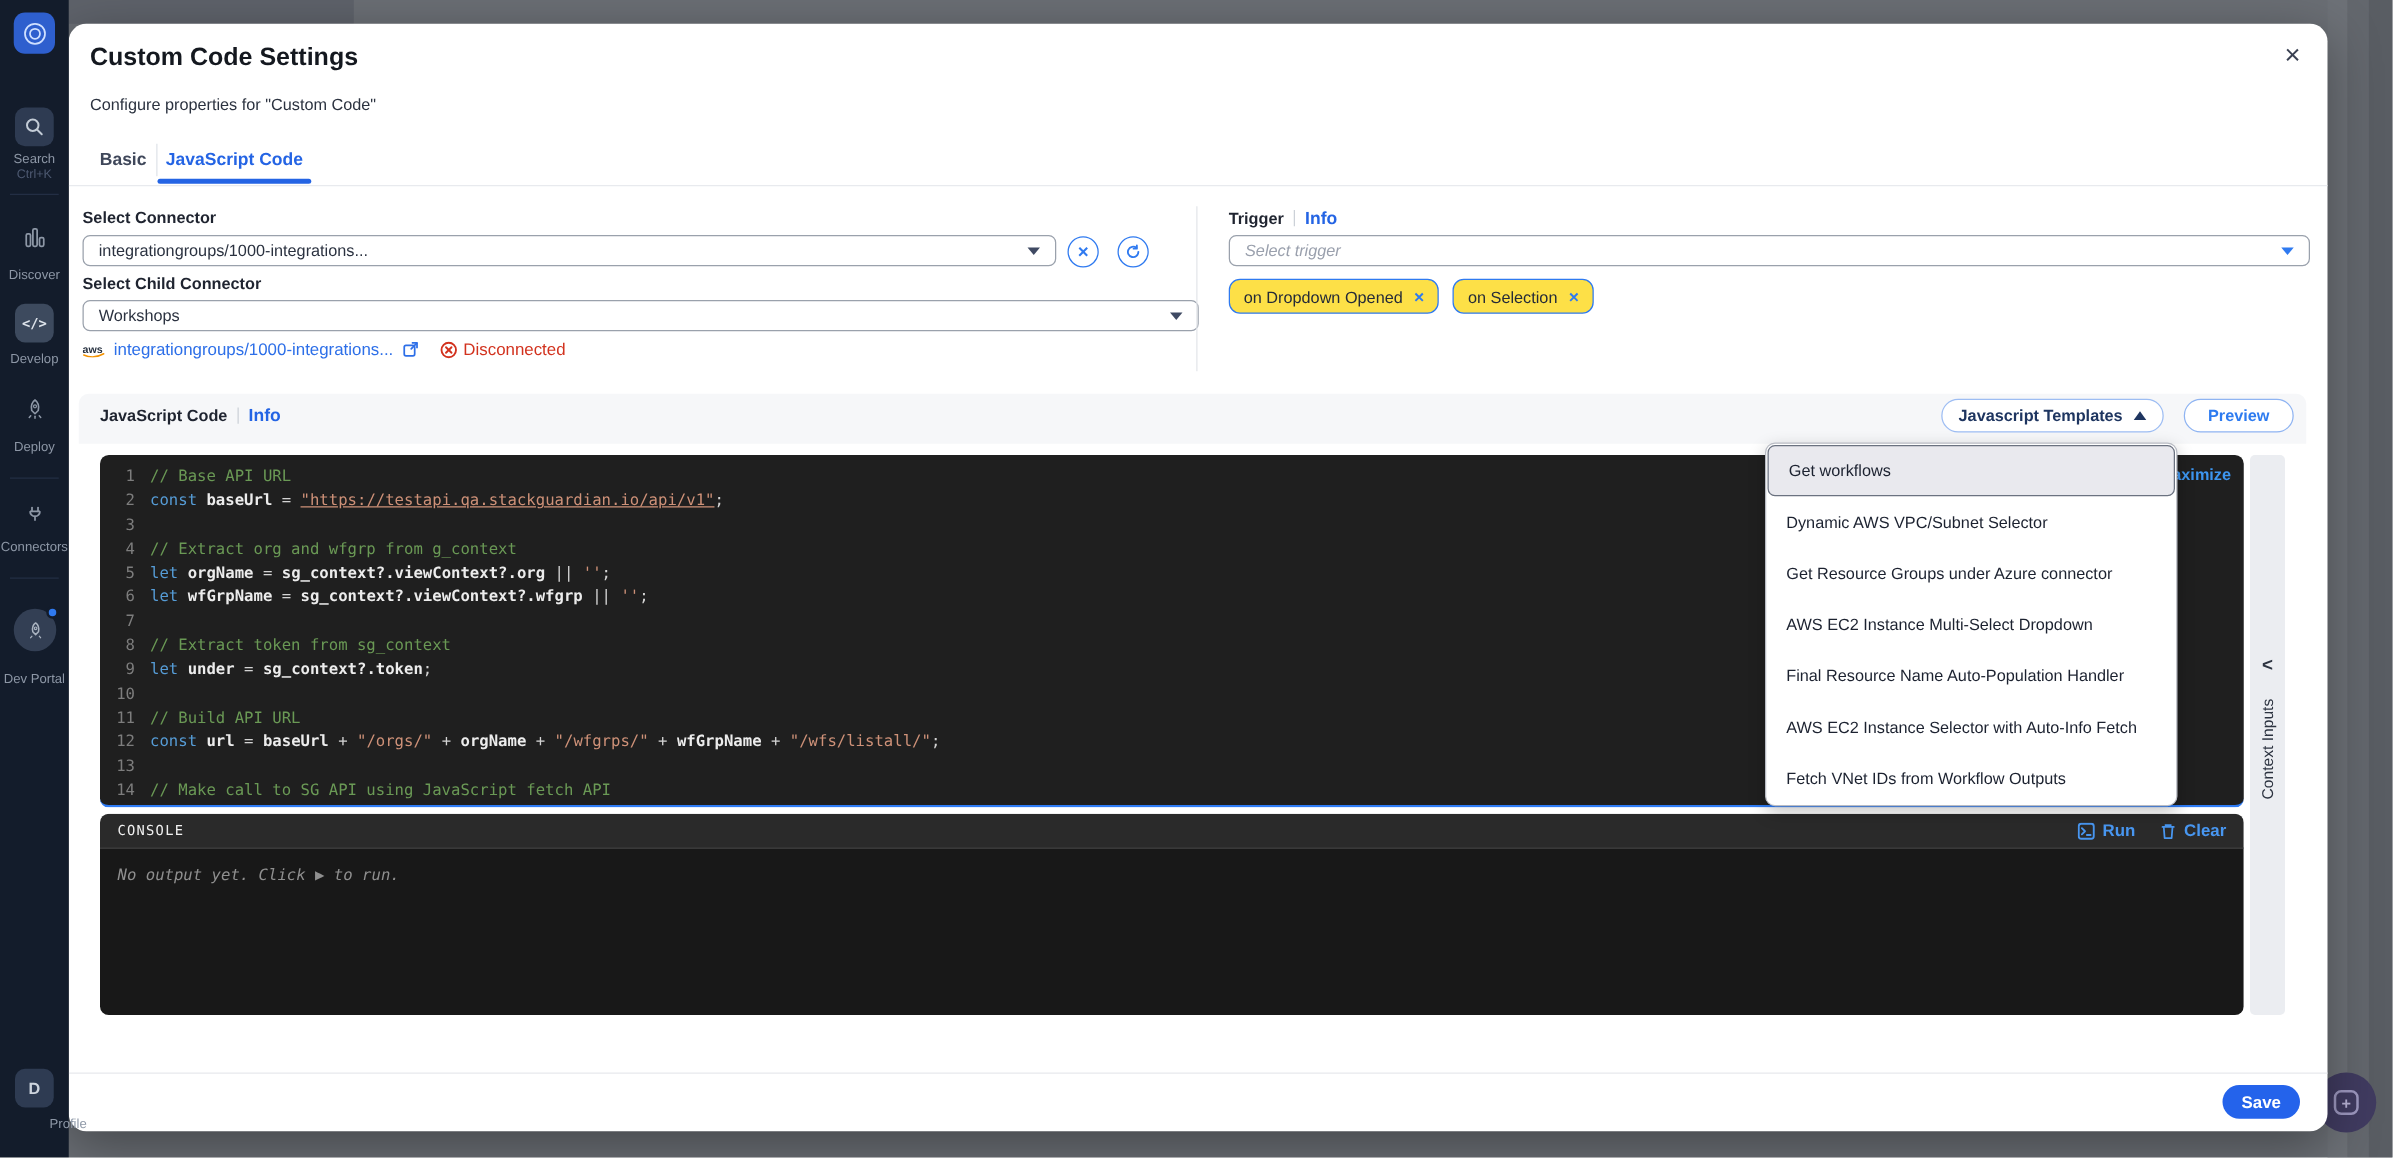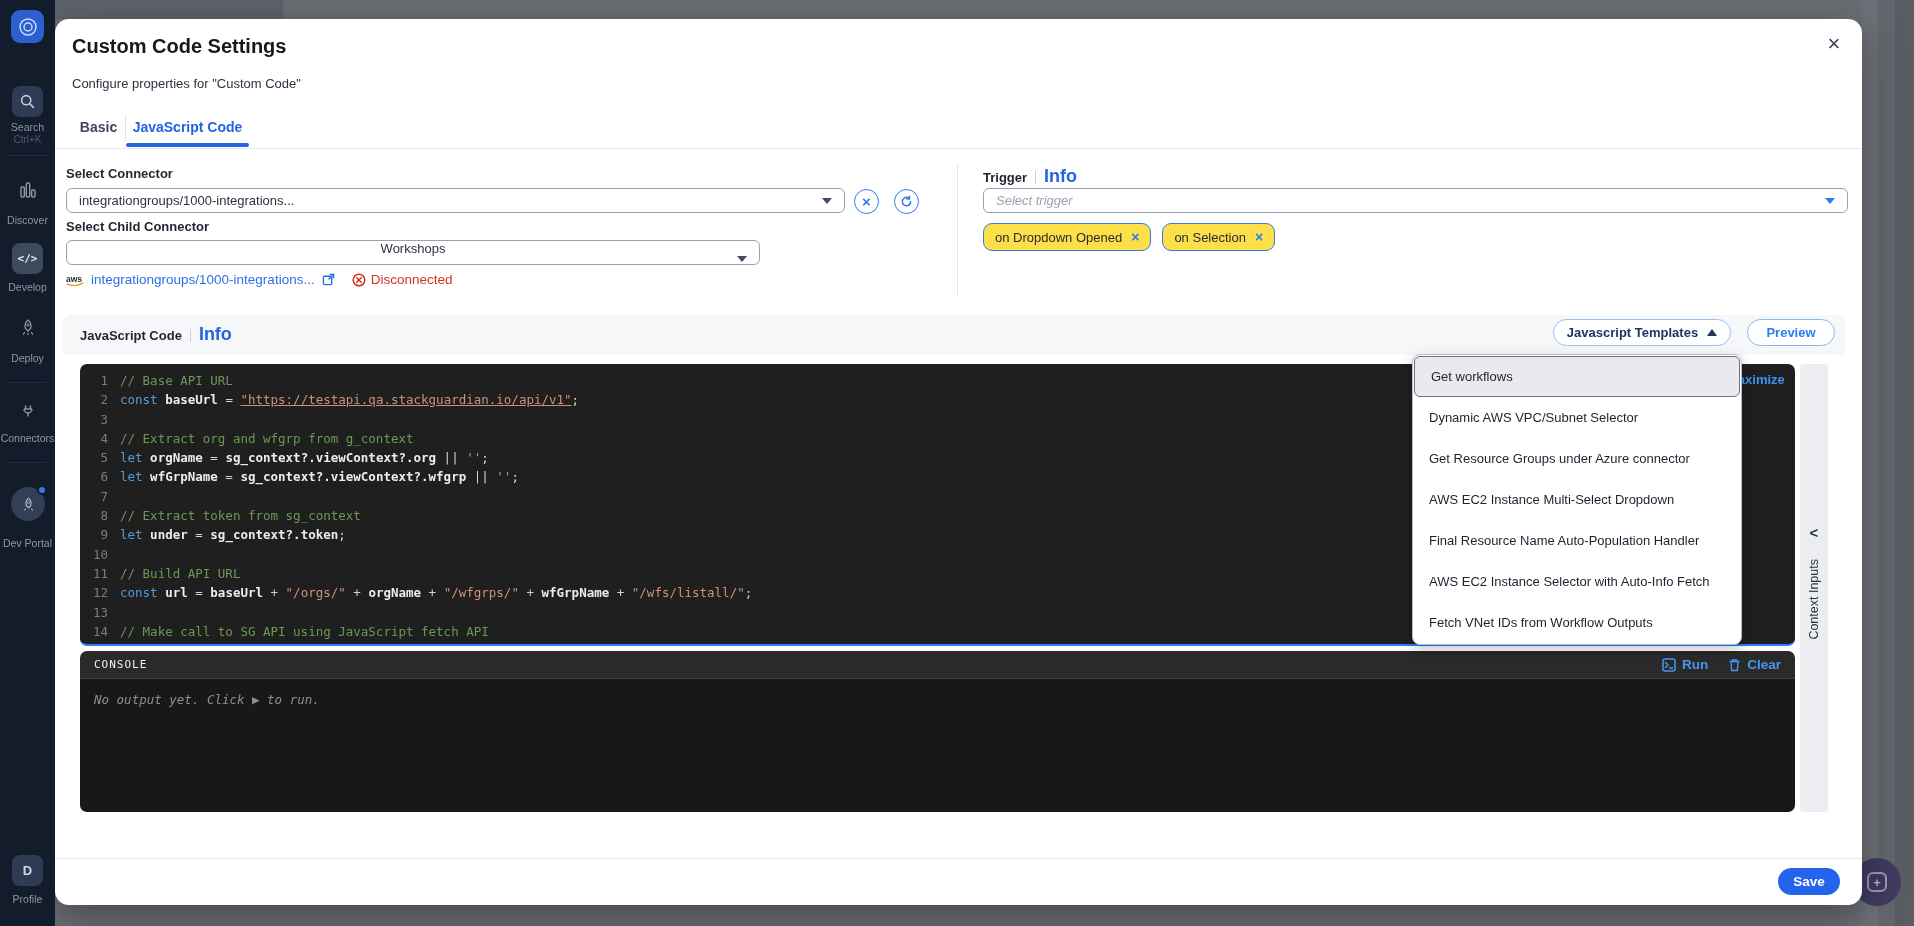--- a/index.html
+++ b/index.html
@@ -51,21 +51,21 @@
   .placeholder { font-style:italic; color:#9aa0ad; }
   .circle-btn { position:absolute; width:25px; height:25px; border:1.5px solid #2f7af0; border-radius:50%; display:flex; align-items:center; justify-content:center; color:#2f7af0; background:#fff; cursor:pointer; }
   #connector-clear { left:799px; top:170px; font-size:15px; font-weight:bold; }
   #connector-refresh { left:839px; top:170px; }
   #col-divider { position:absolute; left:902px; top:146px; width:1px; height:132px; background:#e3e6ea; }
 
   #connector-status { position:absolute; left:11px; top:253px; display:flex; align-items:center; gap:7px; font-size:13.5px; }
   #connector-link { color:#2d6fe8; cursor:pointer; }
   #status-disconnected { color:#d2321e; display:flex; align-items:center; gap:5px; margin-left:10px;text-align:right; }
 
-  .inline-info { color:#2464e4; font-weight:bold; font-size:18px; cursor:pointer; }
+  .inline-info { color:#2464e4; font-weight:bold; font-size:14px; cursor:pointer; }
   .label-sep { display:inline-block; width:1px; height:13px; background:#ccd1d8; margin:0 8px; vertical-align:-2px; }
 
   
   #trigger-chips { position:absolute; left:928px; top:204px; display:flex; gap:11px; }
   .chip { height:28px; display:flex; align-items:center; border:1.6px solid #2f7af0; border-radius:9px; padding:0 11px; font-size:13px; color:#252b38; background:#fde047; cursor:pointer; }
   .chip .chip-x { color:#2f7af0; font-weight:bold; margin-left:9px; font-size:14px; cursor:pointer; }
 
   
   #code-band { position:absolute; left:8px; top:296px; width:1782px; height:40px; background:#f6f7f9; border-radius:8px 8px 0 0; }
   #code-header-label { position:absolute; left:25px; top:305px; font-size:13px; font-weight:bold; color:#1f2430; }
@@ -194,21 +194,21 @@
       <line x1="5.8" y1="13.8" x2="4.8" y2="15" stroke="#aab3c0" stroke-width="1.1" stroke-linecap="round"></line>
       <line x1="12.2" y1="13.8" x2="13.2" y2="15" stroke="#aab3c0" stroke-width="1.1" stroke-linecap="round"></line>
     </svg>
   </div>
   <div id="sb-devportal-dot"></div>
   <div class="sb-label" style="top:537px;">Dev Portal</div>
 
   <div class="sb-tile" id="sb-profile-tile">
     <span>D</span>
   </div>
-  <div class="sb-label" style="top:893px;">Profile</div>
+  <div class="sb-label" style="top:893px;margin-left:27px;">Profile</div>
 </div>
 
 <div id="modal">
   <div id="modal-title">Custom Code Settings</div>
   <div id="modal-close">×</div>
   <div id="modal-subtitle">Configure properties for "Custom Code"</div>
 
   <div id="tab-basic">Basic</div>
   <div id="tab-sep"></div>
   <div id="tab-js">JavaScript Code</div>
@@ -222,21 +222,21 @@
   </div>
   <div class="circle-btn" id="connector-clear">×</div>
   <div class="circle-btn" id="connector-refresh">
     <svg width="13" height="13" viewBox="0 0 14 14">
       <path d="M11.5 7 a4.5 4.5 0 1 1 -1.6-3.4" fill="none" stroke="#2f7af0" stroke-width="1.6" stroke-linecap="round"></path>
       <path d="M10.2 1.4 L10.2 4.2 L7.4 4.2" fill="none" stroke="#2f7af0" stroke-width="1.6" stroke-linecap="round" stroke-linejoin="round"></path>
     </svg>
   </div>
 
   <div class="field-label" style="left:11px; top:200px;">Select Child Connector</div>
-  <div class="dropdown" style="left:11px; top:221px; width:694px;flex-direction:column;">
+  <div class="dropdown" style="left:11px; top:221px; width:893px;">
     <span>Workshops</span>
     <span class="dd-arrow"></span>
   </div>
 
   <div id="connector-status">
     <svg width="18" height="12" viewBox="0 0 18 12">
       <text x="0" y="8" font-family="Liberation Sans, sans-serif" font-size="8.5" font-weight="bold" fill="#252f3e">aws</text>
       <path d="M1 10 q8 3.5 16 -1" fill="none" stroke="#f29100" stroke-width="1.2" stroke-linecap="round"></path>
     </svg>
     <span id="connector-link">integrationgroups/1000-integrations...</span>

